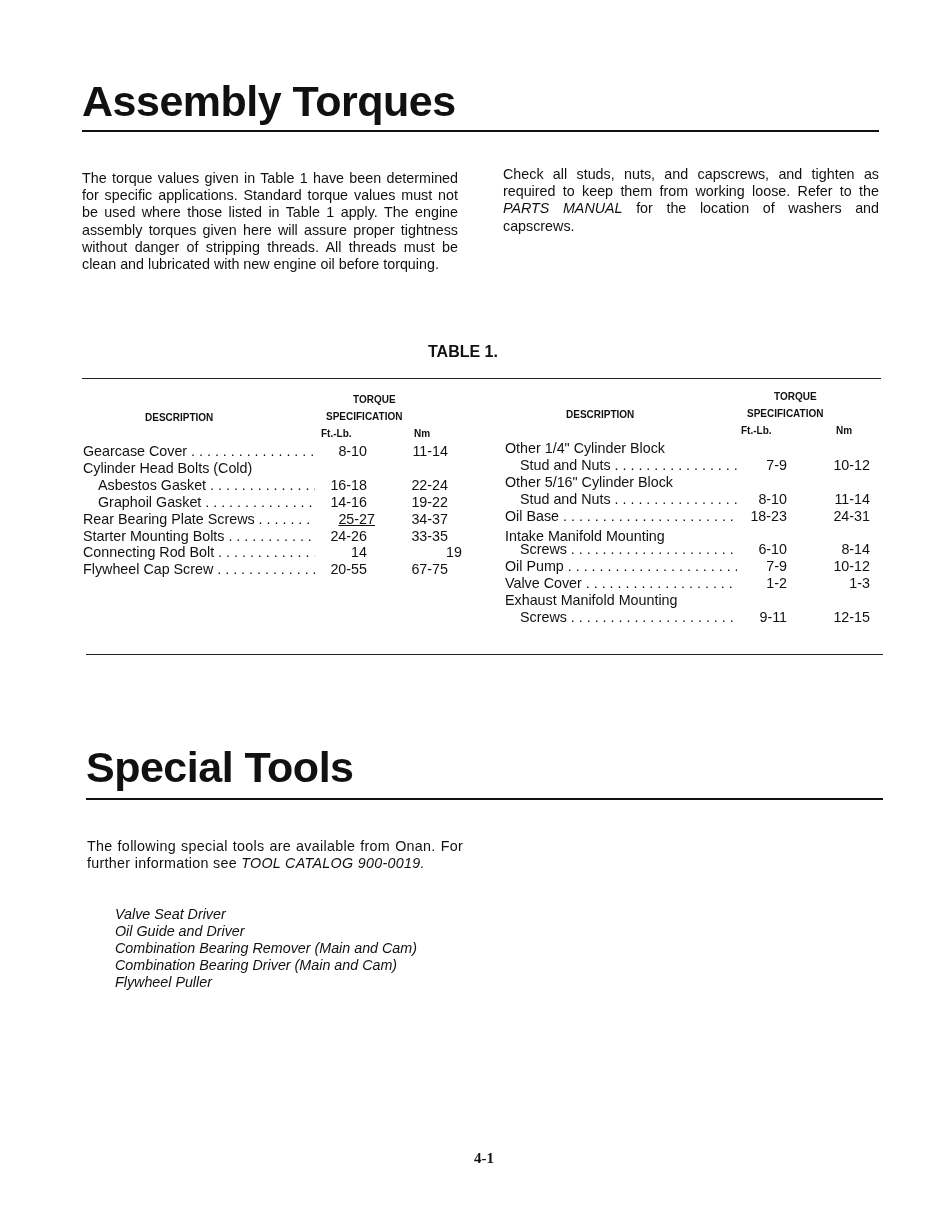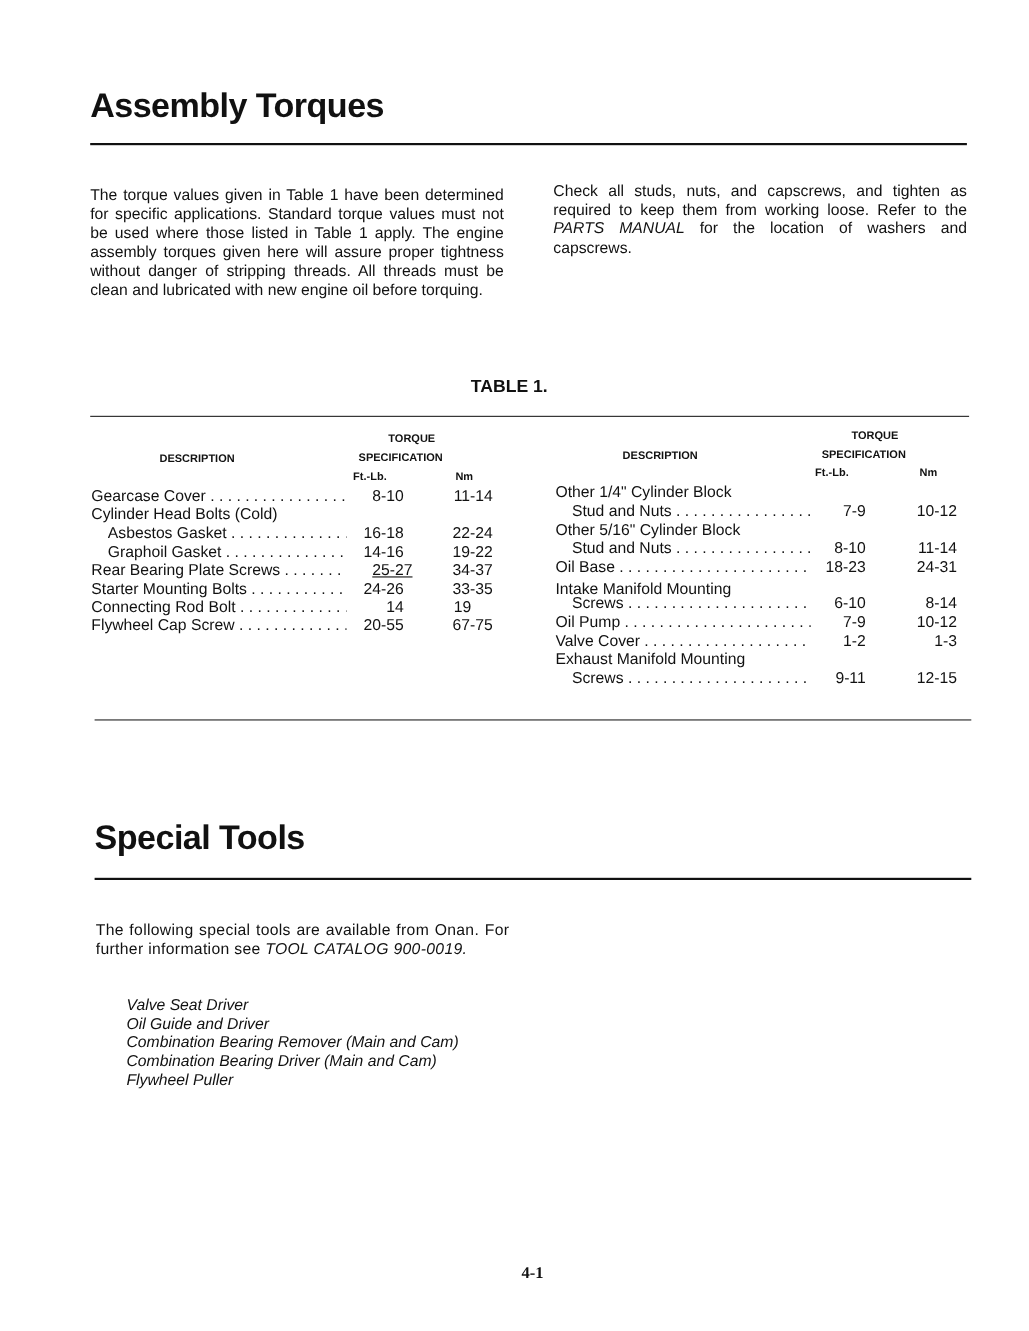--- a/index.html
+++ b/index.html
@@ -1,19 +1,19 @@
 <!DOCTYPE html>
 <html><head>
 <meta charset="utf-8">
 <style>
   html, body { margin:0; padding:0; background:#fff; }
   body { width:935px; height:1210px; position:relative; overflow:hidden; color:#111;
          font-family:"Liberation Sans", sans-serif; }
   .abs { position:absolute; }
-  .h1 { font-weight:bold; font-size:31px; letter-spacing:-0.5px; line-height:1; }
+  .h1 { font-weight:bold; font-size:43px; letter-spacing:-0.5px; line-height:1; }
   .rule { height:2px; background:#111; }
   .thin { height:1px; background:#222; }
   .para { font-size:14.3px; line-height:17.2px; }
   .justify { text-align:justify; text-align-last:left; }
   .table-title { font-weight:bold; font-size:16px; }
   .thead { font-weight:bold; font-size:10px; line-height:17px; }
   .row { position:absolute; height:17px; font-size:14.3px; line-height:17px; white-space:nowrap; }
   .desc { position:absolute; left:0; overflow:hidden; white-space:nowrap; }
   .ft { position:absolute; text-align:right; }
   .nm { position:absolute; text-align:right; }
@@ -66,21 +66,21 @@
       <div class="nm" style="left: 310px; width: 55px;">34-37</div>
     </div>
     <div class="row" style="left: 83px; top: 527.5px; width: 370px;">
       <div class="desc" style="left: 0px; width: 232px;"><span>Starter Mounting Bolts</span><span> . . . . . . . . . . . . . . . . . . . . . . . . . . . . . . . . . . . . . . . . </span></div>
       <div class="ft" style="left: 236px; width: 48px;">24-26</div>
       <div class="nm" style="left: 310px; width: 55px;">33-35</div>
     </div>
     <div class="row" style="left: 83px; top: 544.4px; width: 370px;">
       <div class="desc" style="left: 0px; width: 232px;"><span>Connecting Rod Bolt</span><span> . . . . . . . . . . . . . . . . . . . . . . . . . . . . . . . . . . . . . . . . </span></div>
       <div class="ft" style="left: 236px; width: 48px;">14</div>
-      <div class="nm" style="left: 310px; width: 55px; text-align: center;">19</div>
+      <div class="nm" style="left: 324px; width: 55px;">19</div>
     </div>
     <div class="row" style="left: 83px; top: 561.3px; width: 370px;">
       <div class="desc" style="left: 0px; width: 232px;"><span>Flywheel Cap Screw</span><span> . . . . . . . . . . . . . . . . . . . . . . . . . . . . . . . . . . . . . . . . </span></div>
       <div class="ft" style="left: 236px; width: 48px;">20-55</div>
       <div class="nm" style="left: 310px; width: 55px;">67-75</div>
     </div>
   </div>
 
 <div class="abs thead" style="left:566px;top:406px;">DESCRIPTION</div>
 <div class="abs thead" style="left:774px;top:388px;">TORQUE</div>

